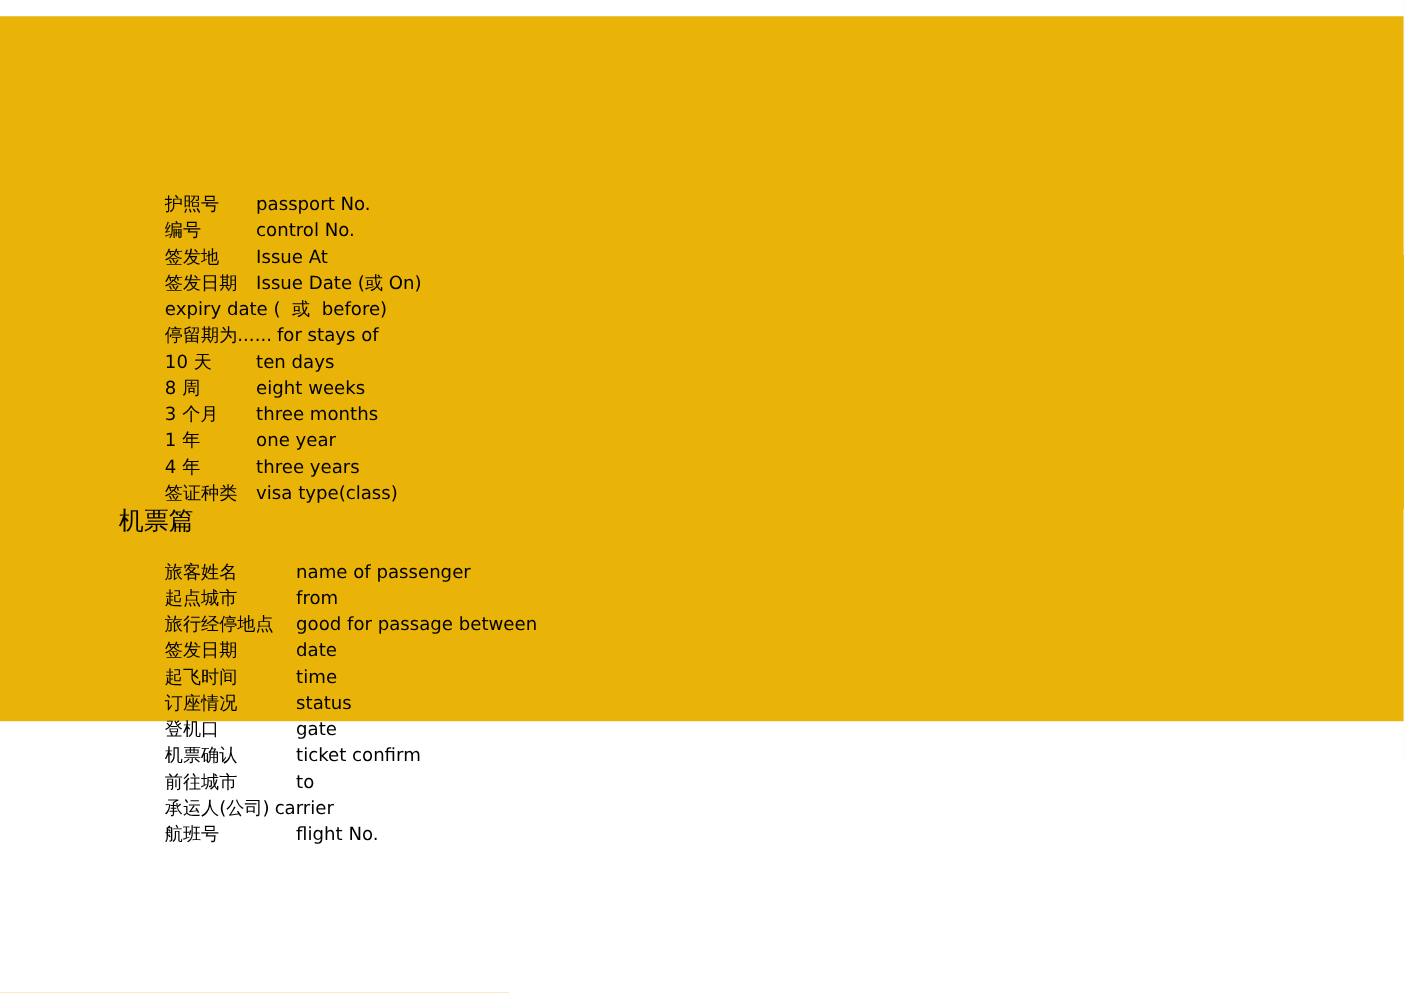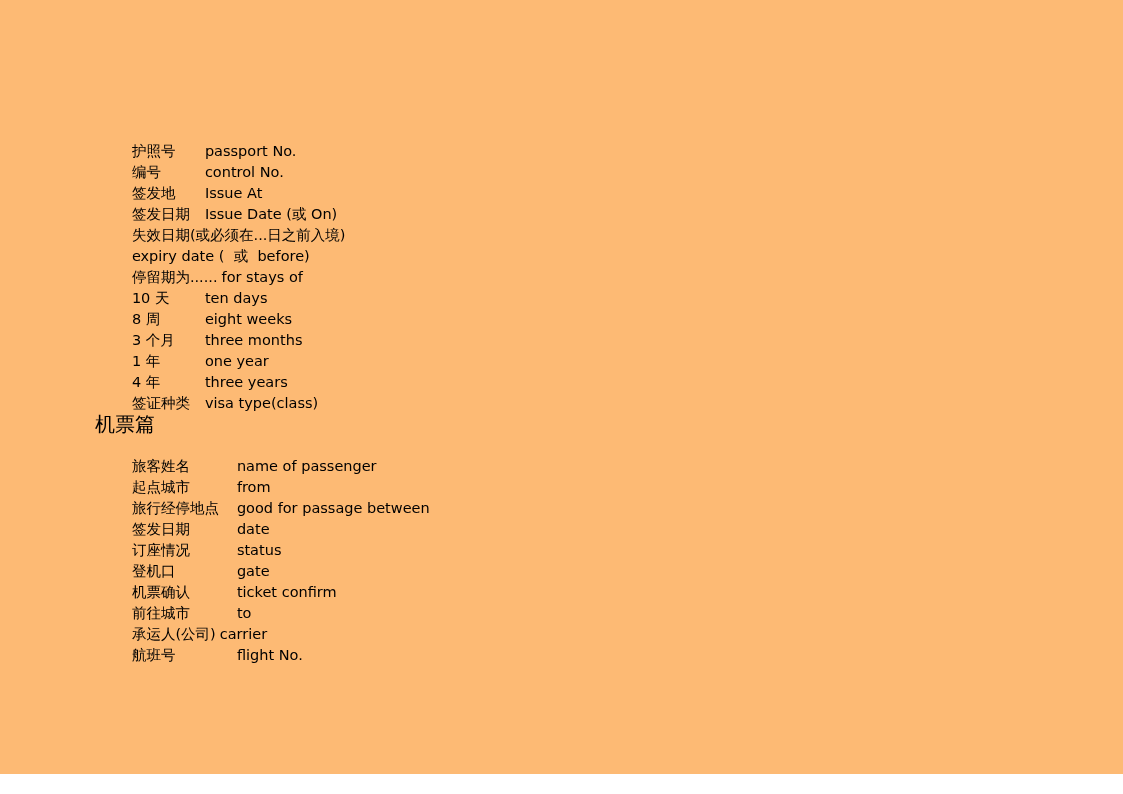--- a/index.html
+++ b/index.html
@@ -12,24 +12,24 @@
     height: 794px;
     position: relative;
     overflow: hidden;
     font-family: "DejaVu Sans", "Liberation Sans", sans-serif;
     color: #000000;
   }
 
   #doc-page {
     position: absolute;
     left: 0;
-    top: 0;
+    top: 13px;
     width: 1123px;
-    height: 774px;
-    background: #fdba74;
+    height: 564px;
+    background: #eab308;
   }
 
   #text-body {
     position: absolute;
     left: 95px;
     top: 120px;
     width: 900px;
   }
 
   .term-line {
@@ -104,23 +104,20 @@
       </div>
 
       <div class="term-line">
         <span class="zh">签发地</span><span class="en">Issue At</span>
       </div>
 
       <div class="term-line">
         <span class="zh">签发日期</span><span class="en">Issue Date (或 On)</span>
       </div>
 
-      <div class="term-line solo">
-        <span class="zh">失效日期(或必须在...日之前入境)</span>
-      </div>
 
       <div class="term-line solo">
         <span class="en">expiry date (  或  before)</span>
       </div>
 
       <div class="term-line no-tab">
         <span class="zh">停留期为......</span><span class="en" style="padding-left: 4px;">for stays of</span>
       </div>
 
       <div class="term-line">
@@ -164,20 +161,23 @@
       </div>
 
       <div class="term-line">
         <span class="zh">旅行经停地点</span><span class="en">good for passage between</span>
       </div>
 
       <div class="term-line">
         <span class="zh">签发日期</span><span class="en">date</span>
       </div>
 
+      <div class="term-line">
+        <span class="zh">起飞时间</span><span class="en">time</span>
+      </div>
 
       <div class="term-line">
         <span class="zh">订座情况</span><span class="en">status</span>
       </div>
 
       <div class="term-line">
         <span class="zh">登机口</span><span class="en">gate</span>
       </div>
 
       <div class="term-line">

